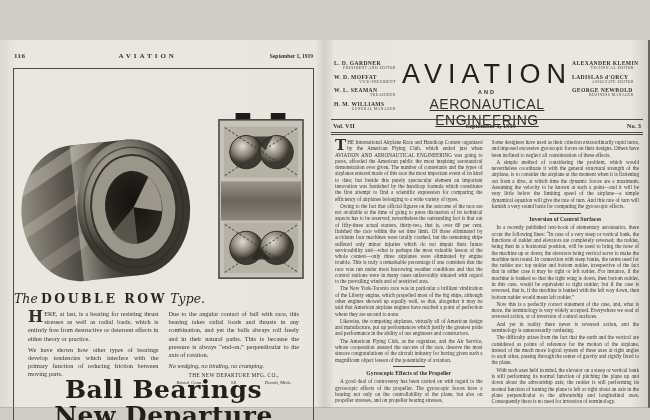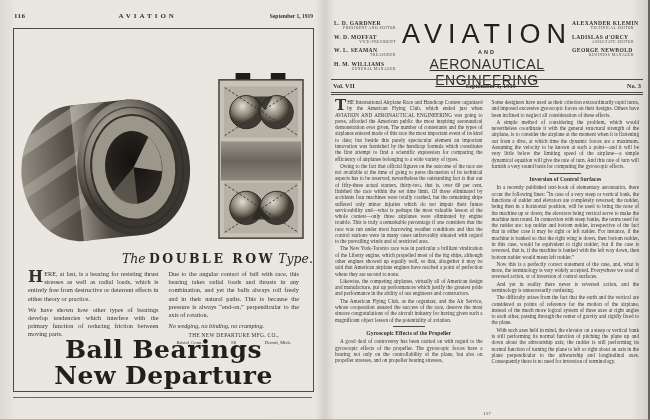--- a/index.html
+++ b/index.html
@@ -1,33 +1,33 @@
 <!DOCTYPE html>
 <html><head>
 <meta charset="utf-8">
 <style>
   html,body{margin:0;padding:0;}
   body{width:650px;height:420px;background:#cfccc5;font-family:"Liberation Serif",serif;color:#34302a;overflow:hidden;}
-  .spread{position:relative;width:650px;height:420px;
-    background:linear-gradient(90deg,#ddd9d2 0%,#eae7e0 2.5%,#e9e6df 48.5%,#d3cfc8 50%,#e9e6e0 51.5%,#eae7e1 97%,#d2cec7 100%);}
+  .spread{position:relative;width:650px;height:368px;
+    background:linear-gradient(90deg,#ddd9d2 0%,#eae7e0 2.5%,#e9e6df 48.5%,#d3cfc8 50%,#e9e6e0 51.5%,#eae7e1 97%,#d2cec7 100%);margin-top:40px;}
   .edge-right{position:absolute;right:0;top:0;width:2px;height:100%;background:#211e1a;opacity:.6;}
   .edge-bottom{position:absolute;left:0;bottom:0;width:100%;height:1px;background:#8d897f;opacity:.5;}
 
   
   .page-left{position:absolute;left:0;top:0;width:325px;height:420px;}
   .lp-head{position:absolute;top:12px;left:14px;right:12px;display:flex;justify-content:space-between;align-items:baseline;}
   .lp-pagenum{font-size:7px;font-weight:bold;letter-spacing:.5px;}
   .lp-journal{font-size:7px;font-weight:bold;letter-spacing:3px;}
   .lp-date{font-size:5.5px;font-weight:bold;}
   .ad-box{position:absolute;left:13px;top:28px;width:299px;height:362px;border:1px solid #4f4a43;background:transparent;}
   .quality{position:absolute;top:0px;left:0;right:0;text-align:center;
     font-family:"DejaVu Serif",serif;font-size:57px;font-weight:600;letter-spacing:-2px;color:#252episodes;color:#26231e;line-height:1;}
   .bearing-photo{position:absolute;left:5px;top:64px;}
   .cross-section{position:absolute;right:7px;top:44px;}
-  .type-heading{position:absolute;top:222px;left:0;right:0;text-align:right;font-size:12.5px;color:#2b2823;}
+  .type-heading{position:absolute;top:222px;left:0;right:0;text-align:left;font-size:12.5px;color:#2b2823;}
   .type-heading .it{font-style:italic;font-family:"DejaVu Serif",serif;}
   .type-heading .caps{font-weight:bold;letter-spacing:2.5px;font-family:"DejaVu Serif",serif;}
   .ad-cols{position:absolute;top:241px;left:14px;right:14px;display:flex;gap:10px;}
   .ad-col{flex:1;font-size:6.3px;line-height:1.3;text-align:justify;}
   .ad-col p{margin:0 0 3px 0;}
   .dropcap-h{float:left;font-size:16px;line-height:13px;font-weight:bold;margin:0 1px 0 0;font-family:"DejaVu Serif",serif;}
   .tagline{font-style:italic;margin-top:2px;font-size:6.2px;}
   .company{margin-top:2px;text-align:center;font-size:5.4px;letter-spacing:.3px;}
   .cities{display:flex;justify-content:space-between;padding:0 8px;font-size:4.6px;margin-top:1px;}
   .brand{position:absolute;left:0;right:0;top:308px;text-align:center;z-index:2;}

